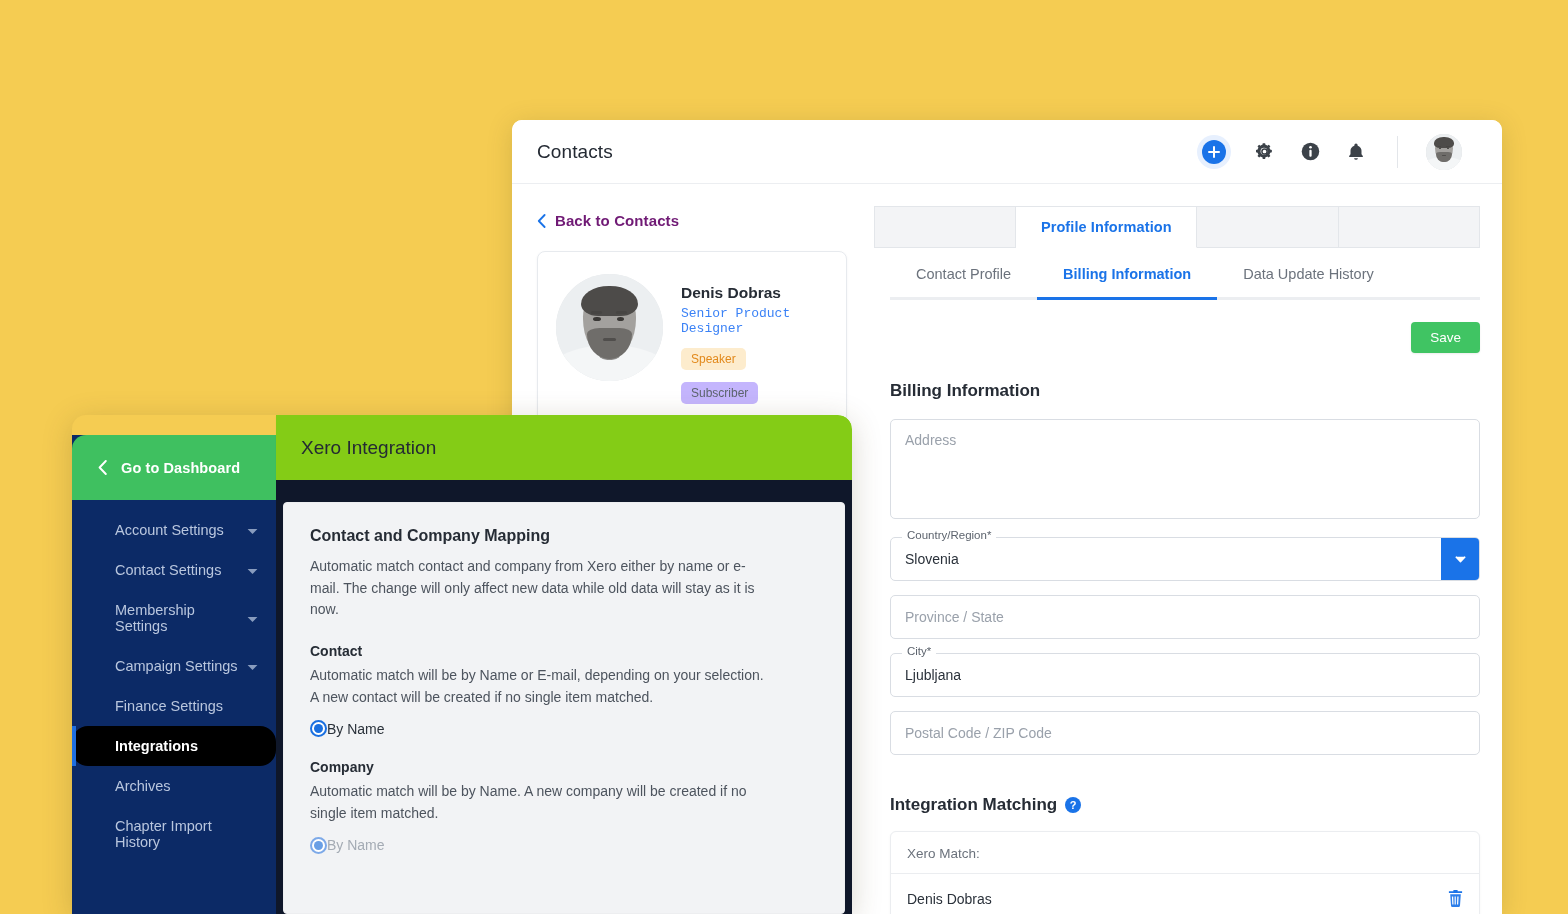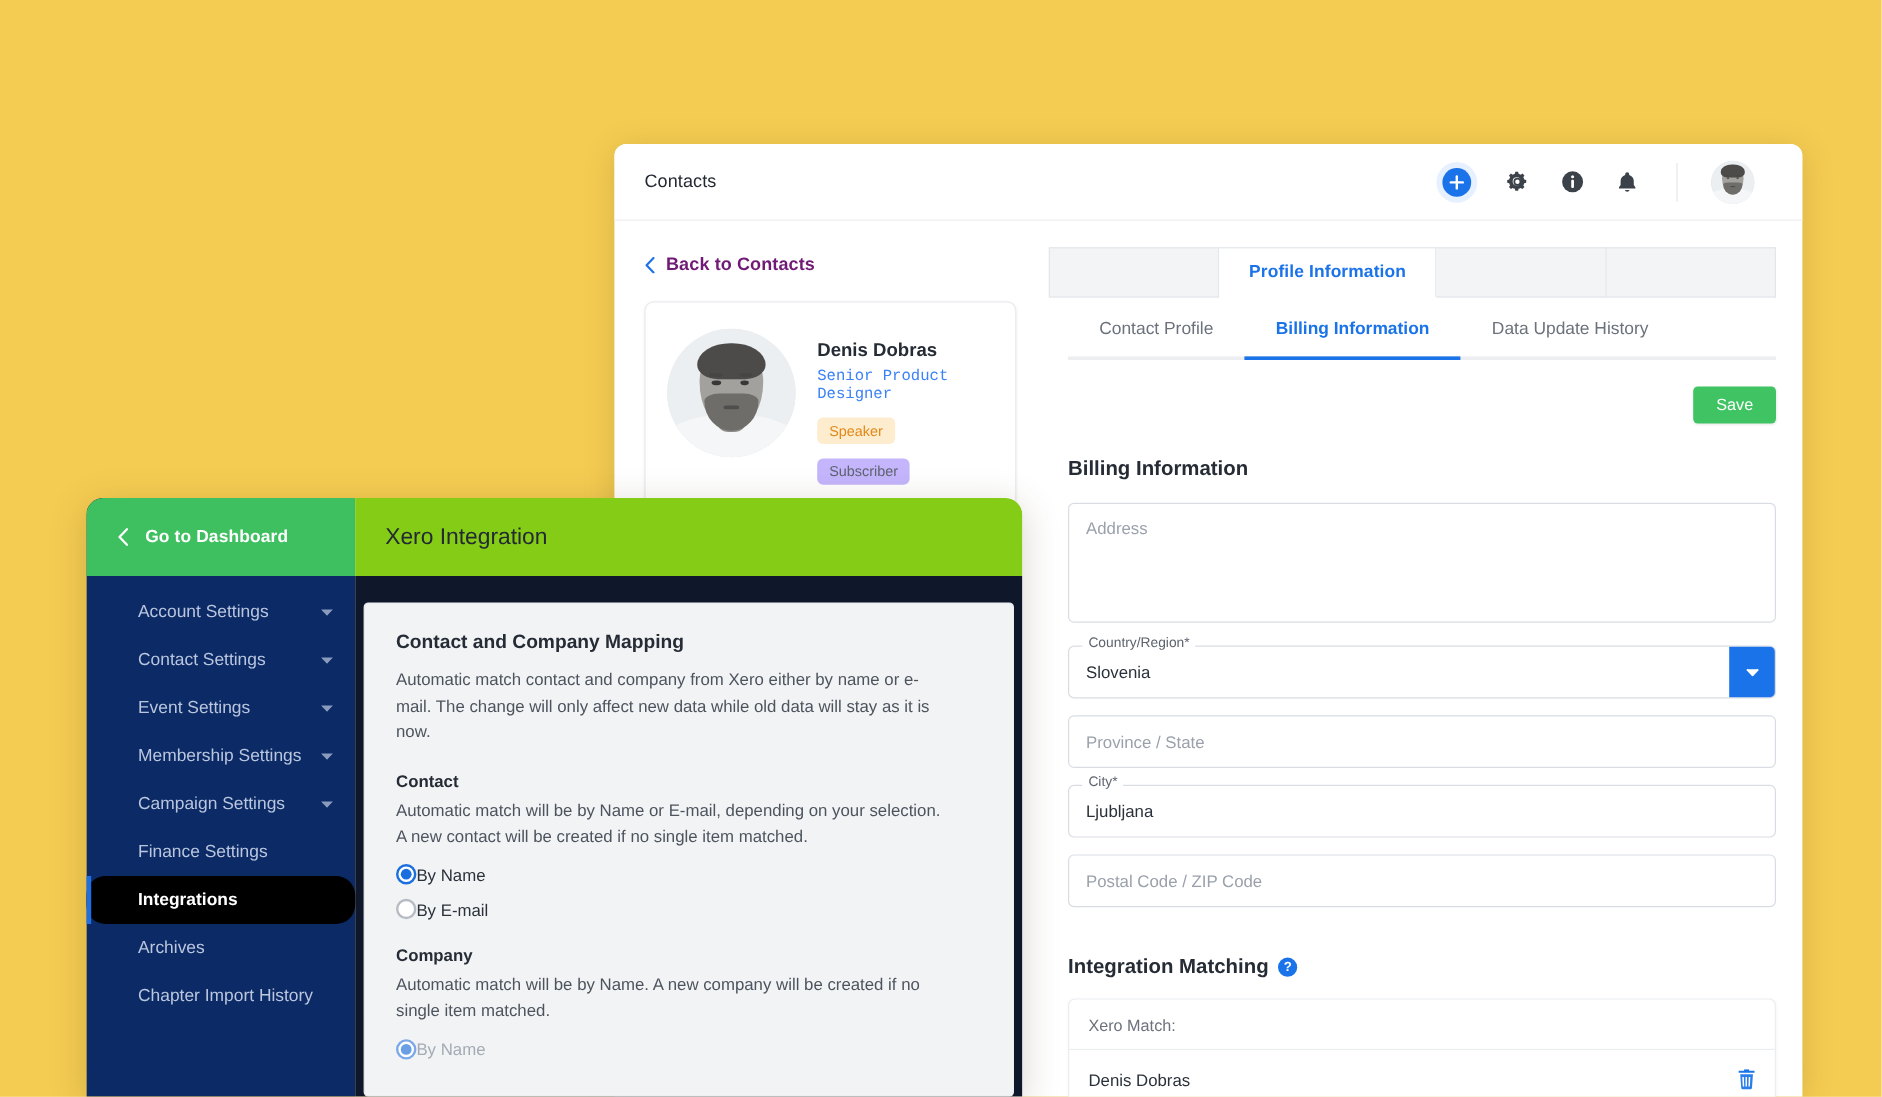--- a/index.html
+++ b/index.html
@@ -21,21 +21,21 @@
     overflow: hidden;
   }
   #contacts-topbar {
     height: 64px;
     display: flex; align-items: center;
     padding: 0 40px 0 25px;
     border-bottom: 1px solid #eceef1;
     background: #fff;
   }
   #contacts-title {
-    font-size: 15px; color: #242a33; font-weight: 400;
+    font-size: 19px; color: #242a33; font-weight: 400;
     letter-spacing: .1px;
   }
   .topbar-icons { margin-left: auto; display: flex; align-items: center; gap: 20px; }
   .ti { width: 26px; height: 26px; display: flex; align-items: center; justify-content: center; cursor: pointer; }
   .ti svg { display: block; }
   #add-icon-wrap {
     width: 34px; height: 34px; border-radius: 50%;
     background: #e7f0fe; display: flex; align-items: center; justify-content: center;
     cursor: pointer;
   }
@@ -221,22 +221,22 @@
   #settings-window {
     position: absolute;
     left: 72px; top: 415px;
     width: 780px; height: 499px;
     border-radius: 14px 14px 0 0;
     box-shadow: 0 6px 30px rgba(80,70,30,0.22);
     overflow: hidden;
     display: flex;
   }
   #settings-sidebar {
-    width: 224px; background: #0c2a66; flex: none;
-    display: flex; flex-direction: column;
+    width: 204px; background: #0c2a66; flex: none;
+    display: flex; flex-direction: column; margin-top: 20px;
   }
   #go-to-dashboard {
     height: 65px; background: #3fc060; color: #fff;
     display: flex; align-items: center; gap: 14px;
     padding-left: 26px; font-size: 14.5px; font-weight: 700;
     cursor: pointer; border-radius: 14px 0 0 0;
     letter-spacing: .1px;
   }
   #sidebar-nav { padding-top: 10px; }
   .nav-item {
@@ -476,28 +476,20 @@
       </div>
       <div class="nav-item">
         <span class="nav-label">Contact Settings</span>
         <span class="caret">
           <svg width="11" height="7" viewBox="0 0 11 7">
               <path d="M.6.9l4.9 5.2L10.4.9z" fill="#9fb1ce"></path>
             </svg>
         </span>
       </div>
       <div class="nav-item">
-        <span class="nav-label">Event Settings</span>
-        <span class="caret">
-          <svg width="11" height="7" viewBox="0 0 11 7">
-              <path d="M.6.9l4.9 5.2L10.4.9z" fill="#9fb1ce"></path>
-            </svg>
-        </span>
-      </div>
-      <div class="nav-item">
         <span class="nav-label">Membership Settings</span>
         <span class="caret">
           <svg width="11" height="7" viewBox="0 0 11 7">
               <path d="M.6.9l4.9 5.2L10.4.9z" fill="#9fb1ce"></path>
             </svg>
         </span>
       </div>
       <div class="nav-item">
         <span class="nav-label">Campaign Settings</span>
         <span class="caret">
@@ -531,24 +523,20 @@
         <div id="mapping-title">Contact and Company Mapping</div>
         <div id="mapping-desc">Automatic match contact and company from Xero either by name or e-mail. The change will only affect new data while old data will stay as it is now.</div>
 
         <div class="subhead">Contact</div>
         <div class="subdesc">Automatic match will be by Name or E-mail, depending on your selection. A new contact will be created if no single item matched.</div>
 
         <div class="radio-row">
           <span class="radio checked"></span>
           <span class="radio-label">By Name</span>
         </div>
-        <div class="radio-row">
-          <span class="radio"></span>
-          <span class="radio-label">By E-mail</span>
-        </div>
 
         <div class="subhead">Company</div>
         <div class="subdesc">Automatic match will be by Name. A new company will be created if no single item matched.</div>
 
         <div class="radio-row">
           <span class="radio checked disabled"></span>
           <span class="radio-label disabled">By Name</span>
         </div>
       </div>
     </div>

